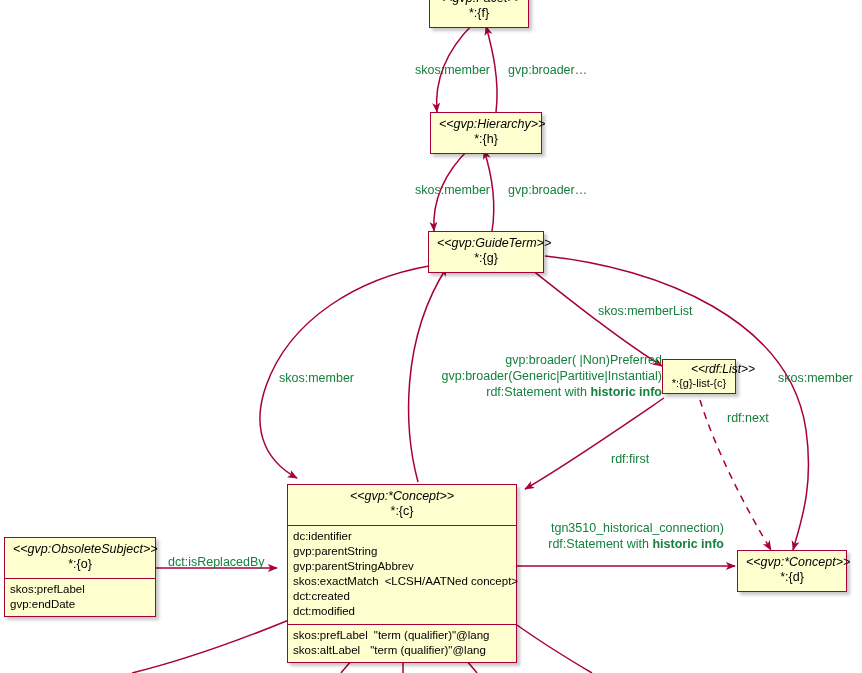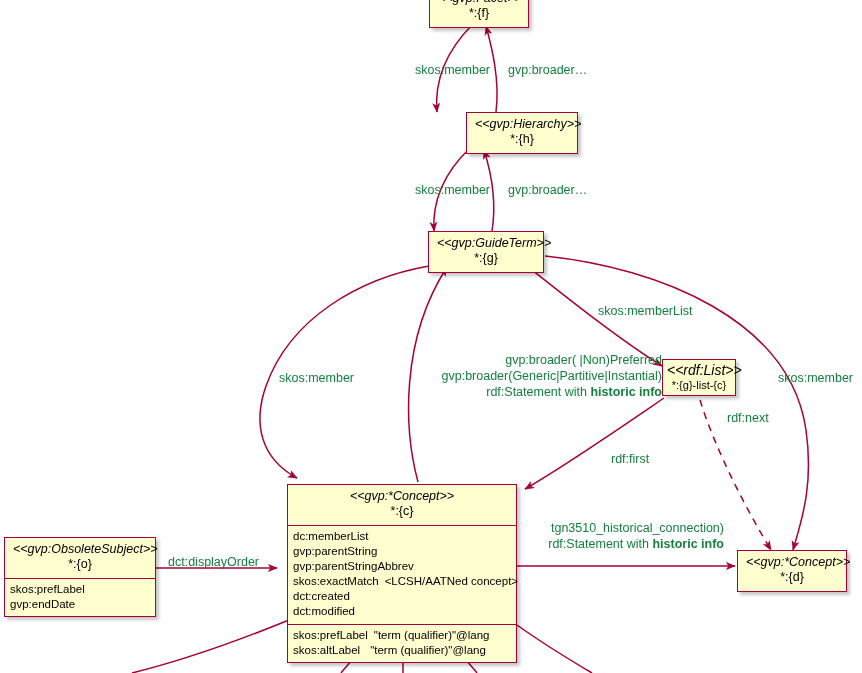--- a/index.html
+++ b/index.html
@@ -125,37 +125,37 @@
     </g>
   </svg>
 
   <div class="node" id="n-facet" style="left:429px; top:-14px; width:100px;">
     <div class="compartment head">
       <div class="stereo">&lt;&lt;gvp:Facet&gt;&gt;</div>
       <div class="iname">*:{f}</div>
     </div>
   </div>
 
-  <div class="node" id="n-hierarchy" style="left:430px; top:112px; width:112px;margin-left:36px;">
+  <div class="node" id="n-hierarchy" style="left:430px; top:112px; width:112px;">
     <div class="compartment head">
       <div class="stereo">&lt;&lt;gvp:Hierarchy&gt;&gt;</div>
       <div class="iname">*:{h}</div>
     </div>
   </div>
 
   <div class="node" id="n-guideterm" style="left:428px; top:231px; width:116px;">
     <div class="compartment head">
       <div class="stereo">&lt;&lt;gvp:GuideTerm&gt;&gt;</div>
       <div class="iname">*:{g}</div>
     </div>
   </div>
 
   <div class="node" id="n-rdflist" style="left:662px; top:359px; width:74px;">
     <div class="compartment head" style="padding:2px 4px 3px 4px;">
-      <div class="stereo" style="font-size:14px;">&lt;&lt;rdf:List&gt;&gt;</div>
+      <div class="stereo" style="font-size:12px;margin-left:24px;">&lt;&lt;rdf:List&gt;&gt;</div>
       <div class="iname" style="font-size:11px;">*:{g}-list-{c}</div>
     </div>
   </div>
 
   <div class="node" id="n-obsolete" style="left:4px; top:537px; width:152px;">
     <div class="compartment head">
       <div class="stereo">&lt;&lt;gvp:ObsoleteSubject&gt;&gt;</div>
       <div class="iname">*:{o}</div>
     </div>
     <div class="compartment">
@@ -168,21 +168,21 @@
     </div>
   </div>
 
   <div class="node" id="n-concept-c" style="left:287px; top:484px; width:230px;">
     <div class="compartment head">
       <div class="stereo">&lt;&lt;gvp:*Concept&gt;&gt;</div>
       <div class="iname">*:{c}</div>
     </div>
     <div class="compartment">
       <div class="attr">
-        <span>dc:memberList</span>
+        <span>dc:identifier</span>
       </div>
       <div class="attr">
         <span>gvp:parentString</span>
       </div>
       <div class="attr">
         <span>gvp:parentStringAbbrev</span>
       </div>
       <div class="attr">
         <span>skos:exactMatch</span><span class="val">&lt;LCSH/AATNed concept&gt;</span>
       </div>
@@ -232,15 +232,15 @@
 
   <div class="edge-label multi" style="left:524px; top:520px; width:200px;">
     <div>tgn3510_historical_connection)</div>
     <div><span>rdf:Statement with </span><b>historic info</b></div>
   </div>
 
   <div class="edge-label" style="left:611px; top:435px;margin-top:16px;">rdf:first</div>
 
   <div class="edge-label" style="left:727px; top:410px;">rdf:next</div>
 
-  <div class="edge-label" style="left:168px; top:554px;">dct:displayOrder</div>
+  <div class="edge-label" style="left:168px; top:554px;">dct:isReplacedBy</div>
 
 </div>
 
 </body></html>

